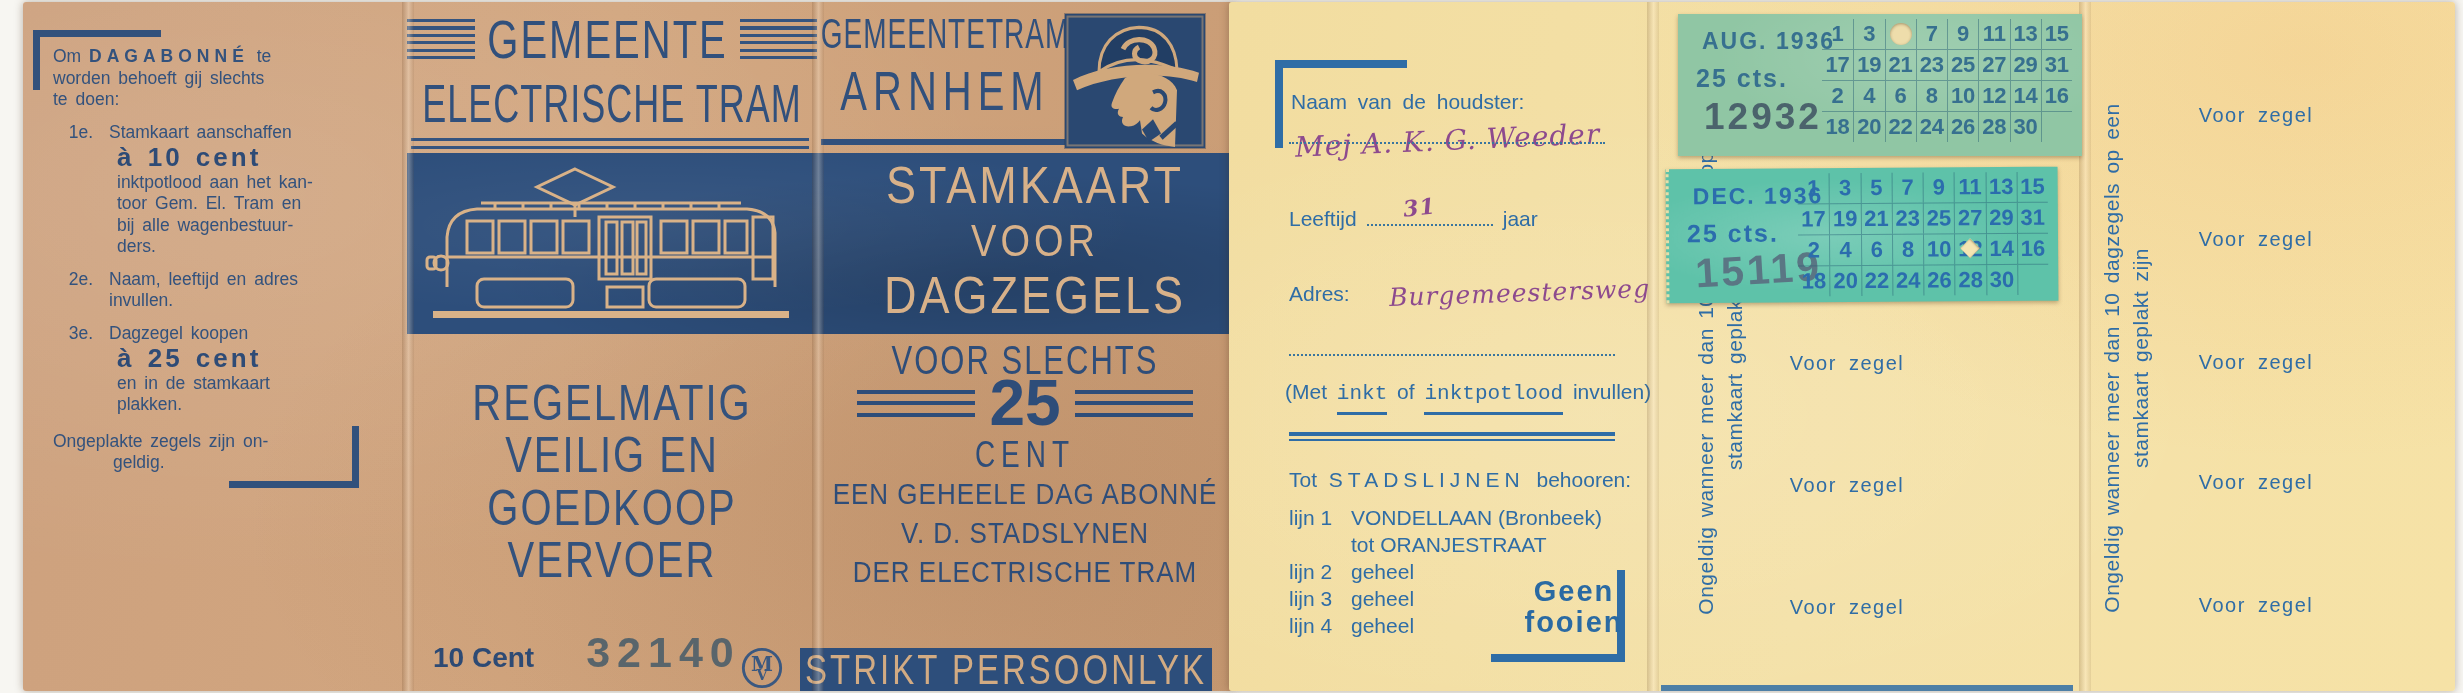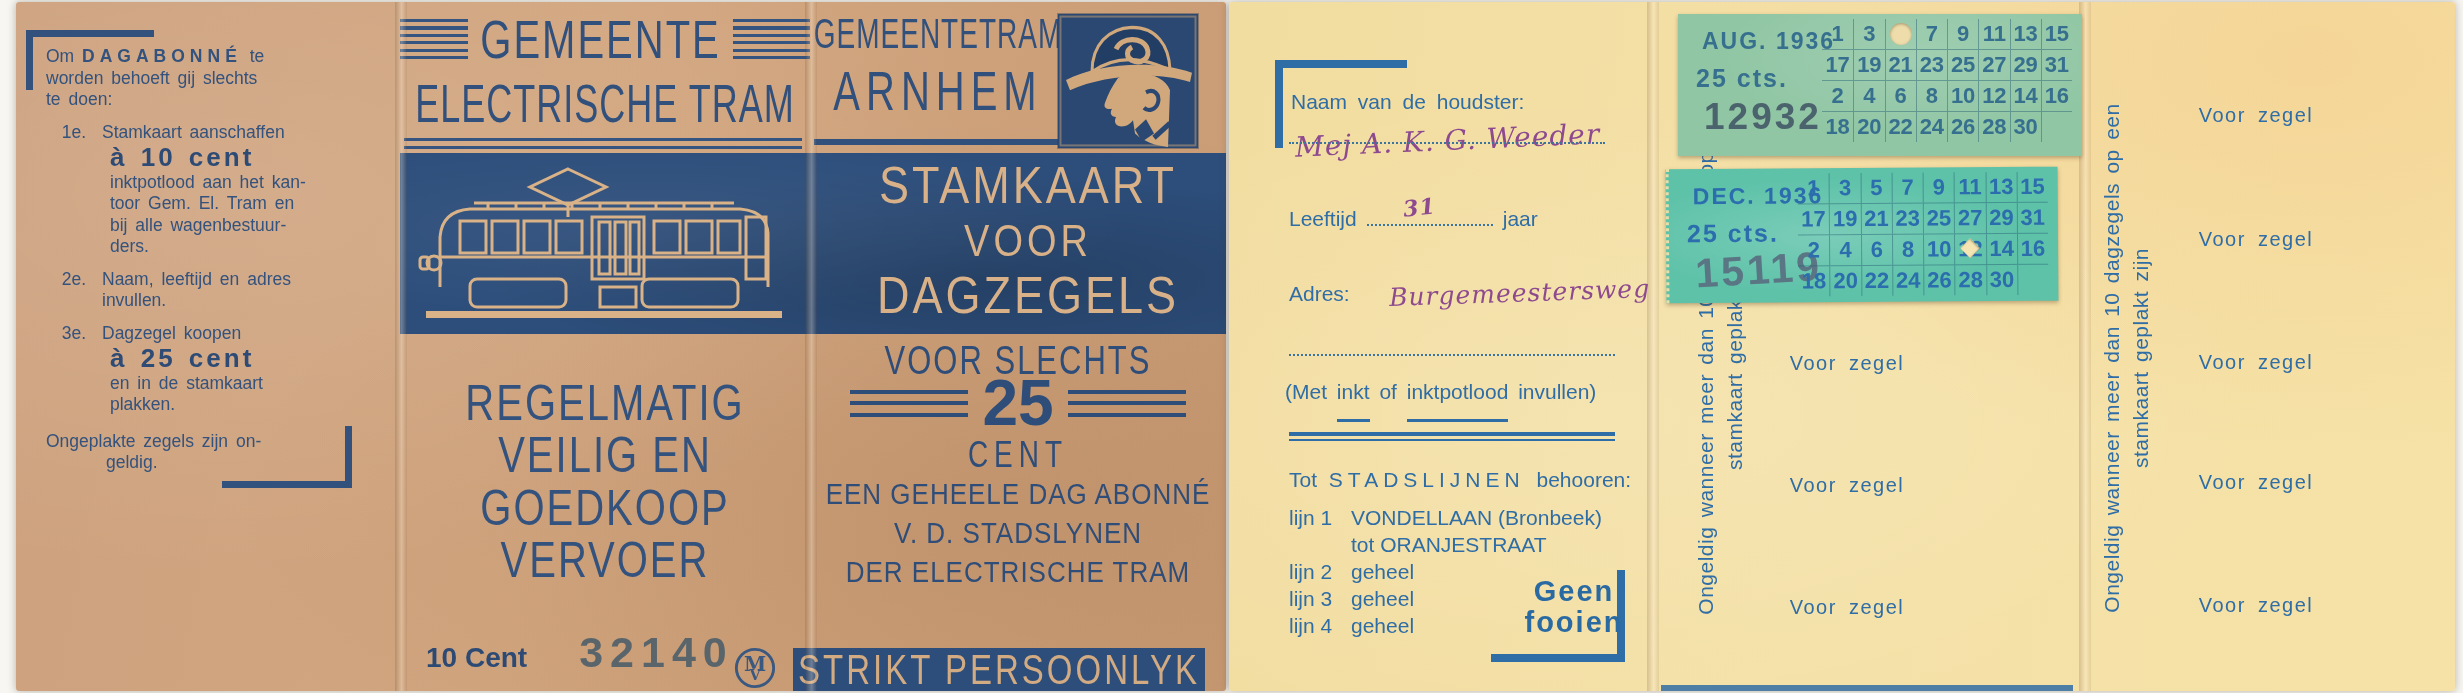--- a/index.html
+++ b/index.html
@@ -1,21 +1,21 @@
 <!DOCTYPE html>
 <html><head>
 <meta charset="utf-8">
 <style>
   html,body{margin:0;padding:0;background:#f7f6f2;}
   *{box-sizing:border-box;}
   .stage{position:relative;width:2463px;height:693px;background:#f7f6f2;overflow:hidden;
          font-family:"Liberation Sans",sans-serif;}
   .card{position:absolute;top:2px;height:689px;border-radius:3px;box-shadow:0 0 8px rgba(60,40,20,.35);overflow:hidden;}
   
-  .card-left{left:16px;width:1210px;
+  .card-left{left:23px;width:1210px;
     background:
       radial-gradient(ellipse at 18% 28%, rgba(255,255,255,.10), transparent 55%),
       radial-gradient(ellipse at 80% 75%, rgba(110,60,25,.12), transparent 55%),
       linear-gradient(100deg,#cda17e 0%,#d2a67f 45%,#c99c75 100%);
     color:#32517c;}
   .fold{position:absolute;top:0;bottom:0;width:12px;pointer-events:none;
     background:linear-gradient(90deg,rgba(80,45,15,.18),rgba(255,240,220,.30) 55%,rgba(80,45,15,.10));}
   .panel{position:absolute;top:0;bottom:0;overflow:hidden;}
   .panel-a{left:0;width:384px;}
   .panel-b{left:384px;width:410px;}
@@ -94,21 +94,21 @@
   .pd-label{position:absolute;font-size:21px;color:#2f6da6;word-spacing:5px;}
   .script{font-family:"DejaVu Serif",serif;font-style:italic;color:#8d4a8e;letter-spacing:1px;}
   .pd-name-script{position:absolute;left:66px;top:122px;font-size:28px;transform:rotate(-2.5deg);}
   .dotline{position:absolute;border-bottom:2.5px dotted #39759f;}
   .age-row{position:absolute;left:60px;top:204px;font-size:21px;display:flex;align-items:baseline;}
   .age-dots{position:relative;display:inline-block;width:126px;border-bottom:2.5px dotted #39759f;height:20px;margin:0 10px;}
   .age-val{position:absolute;left:36px;top:-12px;font-size:22px;font-weight:bold;transform:rotate(-6deg);}
   .addr-row{position:absolute;left:60px;top:280px;font-size:21px;}
   .addr-script{position:absolute;left:100px;top:-4px;font-size:25px;white-space:nowrap;transform:rotate(-2deg);}
   .fill-note{position:absolute;left:56px;top:378px;font-size:21px;word-spacing:4px;}
-  .fill-note .u{border-bottom:3px solid #2f6da6;padding-bottom:16px;}
+  .fill-note .u{border-bottom:3px solid #2f6da6;padding-bottom:7px;font-family:Liberation Mono, monospace;}
   .dbl-rule{position:absolute;left:60px;top:430px;width:326px;height:9px;
       border-top:4px solid #2f6da6;border-bottom:2.5px solid #2f6da6;}
   .pd-heading{position:absolute;left:60px;top:466px;font-size:21px;word-spacing:6px;}
   .pd-heading .spread2{letter-spacing:5px;}
   .pd-items{position:absolute;left:60px;top:502px;font-size:21px;line-height:27px;}
   .pd-item{display:flex;}
   .pd-item .lbl{width:62px;flex:none;}
   .no-tips{position:absolute;left:278px;top:574px;width:134px;text-align:center;font-size:29px;font-weight:bold;
       line-height:31px;letter-spacing:2px;color:#2a6aa3;}
   

